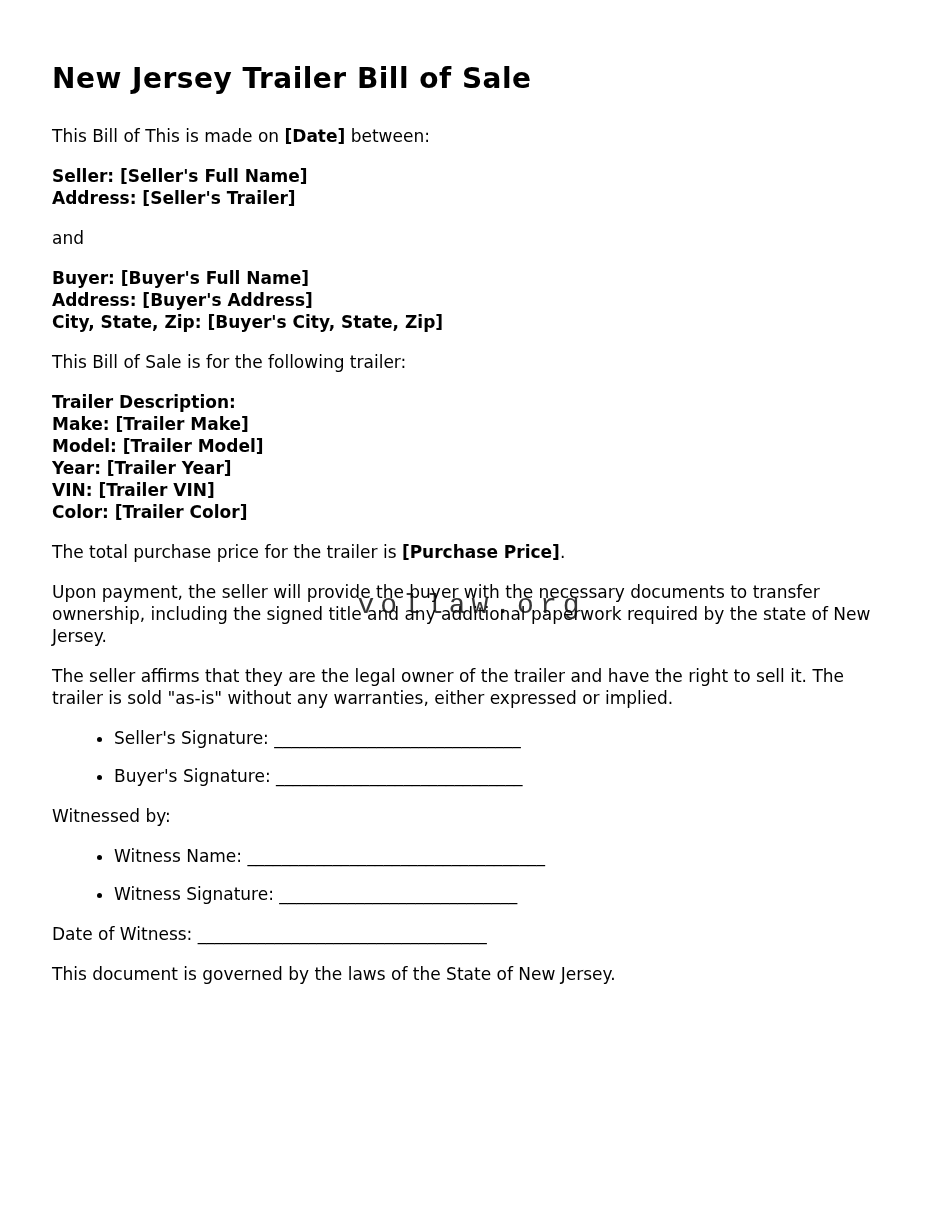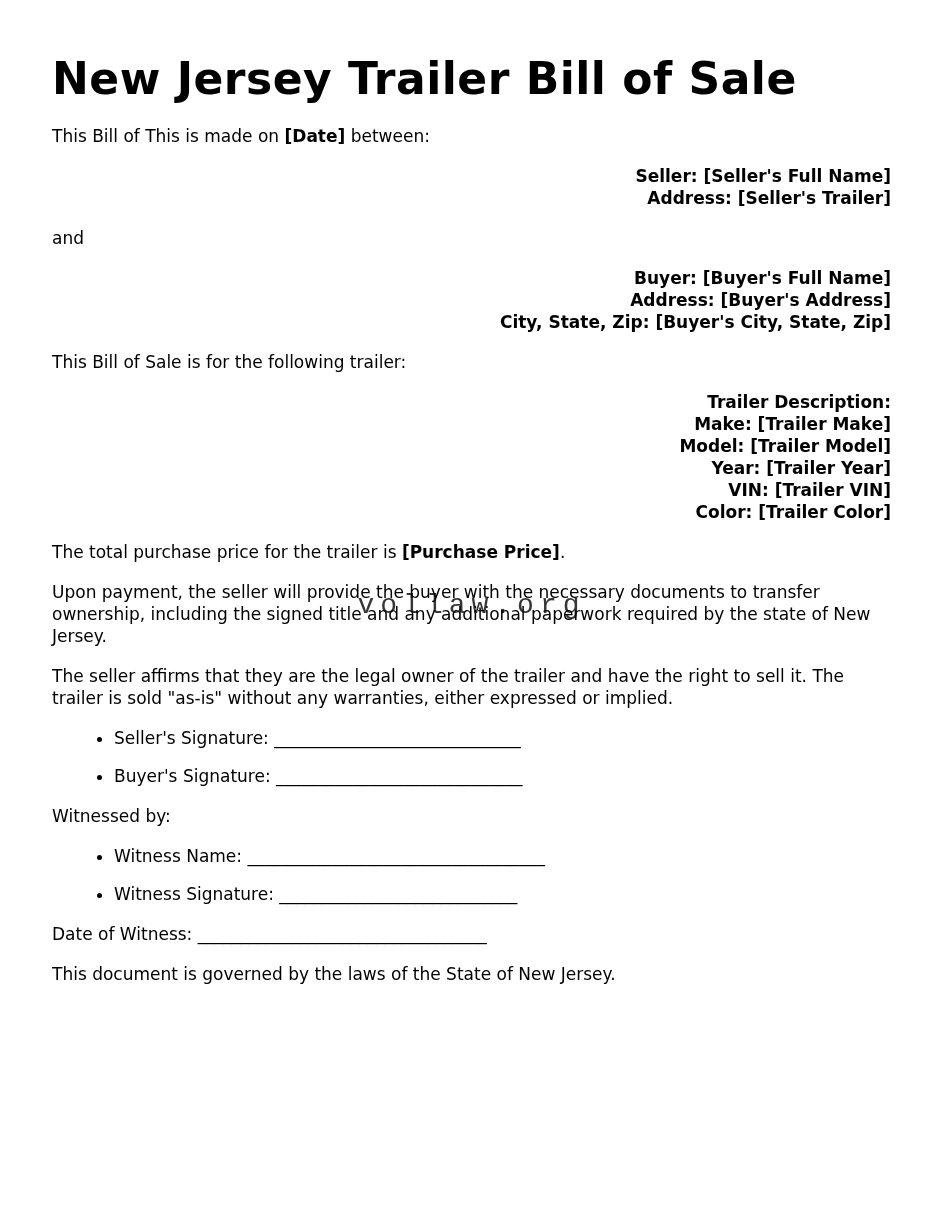--- a/index.html
+++ b/index.html
@@ -15,34 +15,34 @@
     padding: 60px 52px 0 52px;
     background: #ffffff;
     color: #000000;
     font-family: "DejaVu Sans", sans-serif;
     font-size: 17px;
     line-height: 22px;
     overflow: hidden;
   }
   h1.doc-title {
     margin: 0 0 27px 0;
-    font-size: 44px;
+    font-size: 28px;
     line-height: 38px;
     font-weight: bold;
     letter-spacing: 0.5px;
     color: #000000;
   }
   p.para {
     margin: 0 0 18px 0;
   }
   p.block {
     margin: 0 0 18px 0;
     font-weight: bold;
   }
-  .block span { display: block; text-align: right; }
+  .block span { display: block; }
   strong { font-weight: bold; }
   ul.doc-list {
     margin: 0 0 18px 0;
     padding: 0 0 0 46px;
     list-style: disc;
   }
   ul.doc-list li {
     margin: 16px;
     line-height: 22px;
   }

